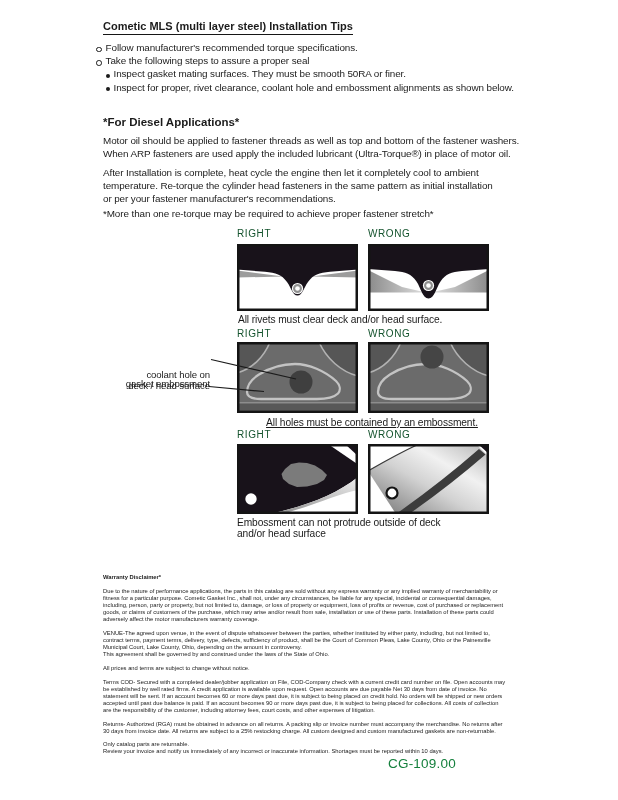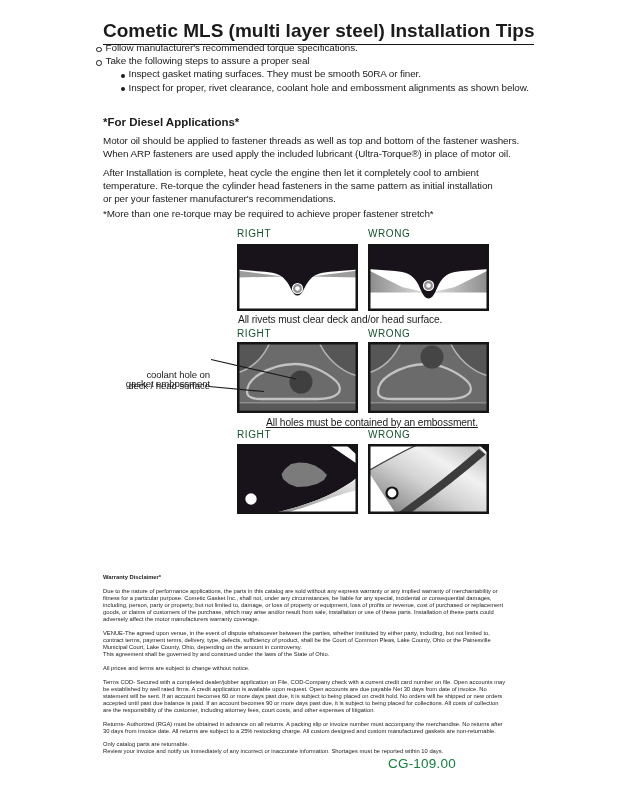--- a/index.html
+++ b/index.html
@@ -2,30 +2,30 @@
 <html><head>
 <meta charset="utf-8">
 <style>
   html,body{margin:0;padding:0;background:#ffffff;}
   .page{
     position:relative;width:618px;height:800px;background:#ffffff;overflow:hidden;
     font-family:"Liberation Sans", sans-serif;color:#1b1b1b;
   }
   .abs{position:absolute;}
   .doc-title{
-    left:103px;top:20px;font-size:19px;font-weight:700;
+    left:103px;top:20px;font-size:11px;font-weight:700;
     border-bottom:1.5px solid #161616;padding-bottom:2px;letter-spacing:0;
   }
   .bullets{left:96px;top:41px;width:485px;font-size:9.9px;line-height:13.2px;letter-spacing:-0.1px;}
   .b-row{display:flex;align-items:center;}
   .b-row .ring{
     flex:0 0 auto;width:3.6px;height:3.6px;border:1px solid #1b1b1b;border-radius:50%;
     margin:4.2px 4px 0 0;background:#fff;
   }
-  .b-sub{margin-left:25px;}
+  .b-sub{margin-left:10px;}
   .b-sub .dot{
     flex:0 0 auto;width:4px;height:4px;border-radius:50%;background:#1b1b1b;margin:4.4px 3.5px 0 0;
   }
   .diesel-h{left:103px;top:116px;font-size:11.5px;font-weight:700;}
   .para{left:103px;width:462px;font-size:9.9px;line-height:13.2px;letter-spacing:-0.1px;white-space:pre-line;}
   .p-d1{top:134px;}
   .p-d2{top:166px;}
   .p-d3{top:207px;}
   .rw-label{width:121px;text-align:left;font-size:10px;letter-spacing:0.6px;color:#14532d;}
   .caption{font-size:10.2px;letter-spacing:-0.1px;color:#1b1b1b;white-space:pre-line;}
@@ -179,20 +179,22 @@
     </defs>
     <rect x="0" y="0" width="121" height="70" fill="#ffffff"></rect>
     <path d="M0,27 C20,15.5 38,6 51,0 L108,0 L121,13 L121,70 L28,70 Z" fill="url(#g3w)"></path>
     <path d="M0,27 C20,15.5 38,6 51,0" stroke="#3a3a3a" stroke-width="1.2" fill="none"></path>
     <path d="M28,70 Q72,39 111,5 L117.5,10.5 Q80,43 41,70 Z" fill="#3c3c3c"></path>
     <path d="M110,0 H121 V10 Z" fill="#18121a"></path>
     <circle cx="24" cy="49" r="5.5" fill="#ffffff" stroke="#141414" stroke-width="2.2"></circle>
     <rect x="1.25" y="1.25" width="118.5" height="67.5" fill="none" stroke="#141414" stroke-width="2.5"></rect>
   </svg>
 
+  <div class="abs caption" style="left:237px;top:517px;">Embossment can not protrude outside of deck
+and/or head surface</div>
 
   <div class="abs legal">
     <p class="lh">Warranty Disclaimer*</p>
     <p>Due to the nature of performance applications, the parts in this catalog are sold without any express warranty or any implied warranty of merchantability or
 fitness for a particular purpose.  Cometic Gasket Inc., shall not, under any circumstances, be liable for any special, incidental or consequential damages,
 including, person, party or property, but not limited to, damage, or loss of property or equipment, loss of profits or revenue, cost of purchased or replacement
 goods, or claims of customers of the purchase, which may arise and/or result from sale, installation or use of these parts.  Installation of these parts could
 adversely affect the motor manufacturers warranty coverage.</p>
     <p>VENUE-The agreed upon venue, in the event of dispute whatsoever between the parties, whether instituted by either party, including, but not limited to,
 contract terms, payment terms, delivery, type, defects, sufficiency of product, shall be the Court of Common Pleas, Lake County, Ohio or the Painesville

